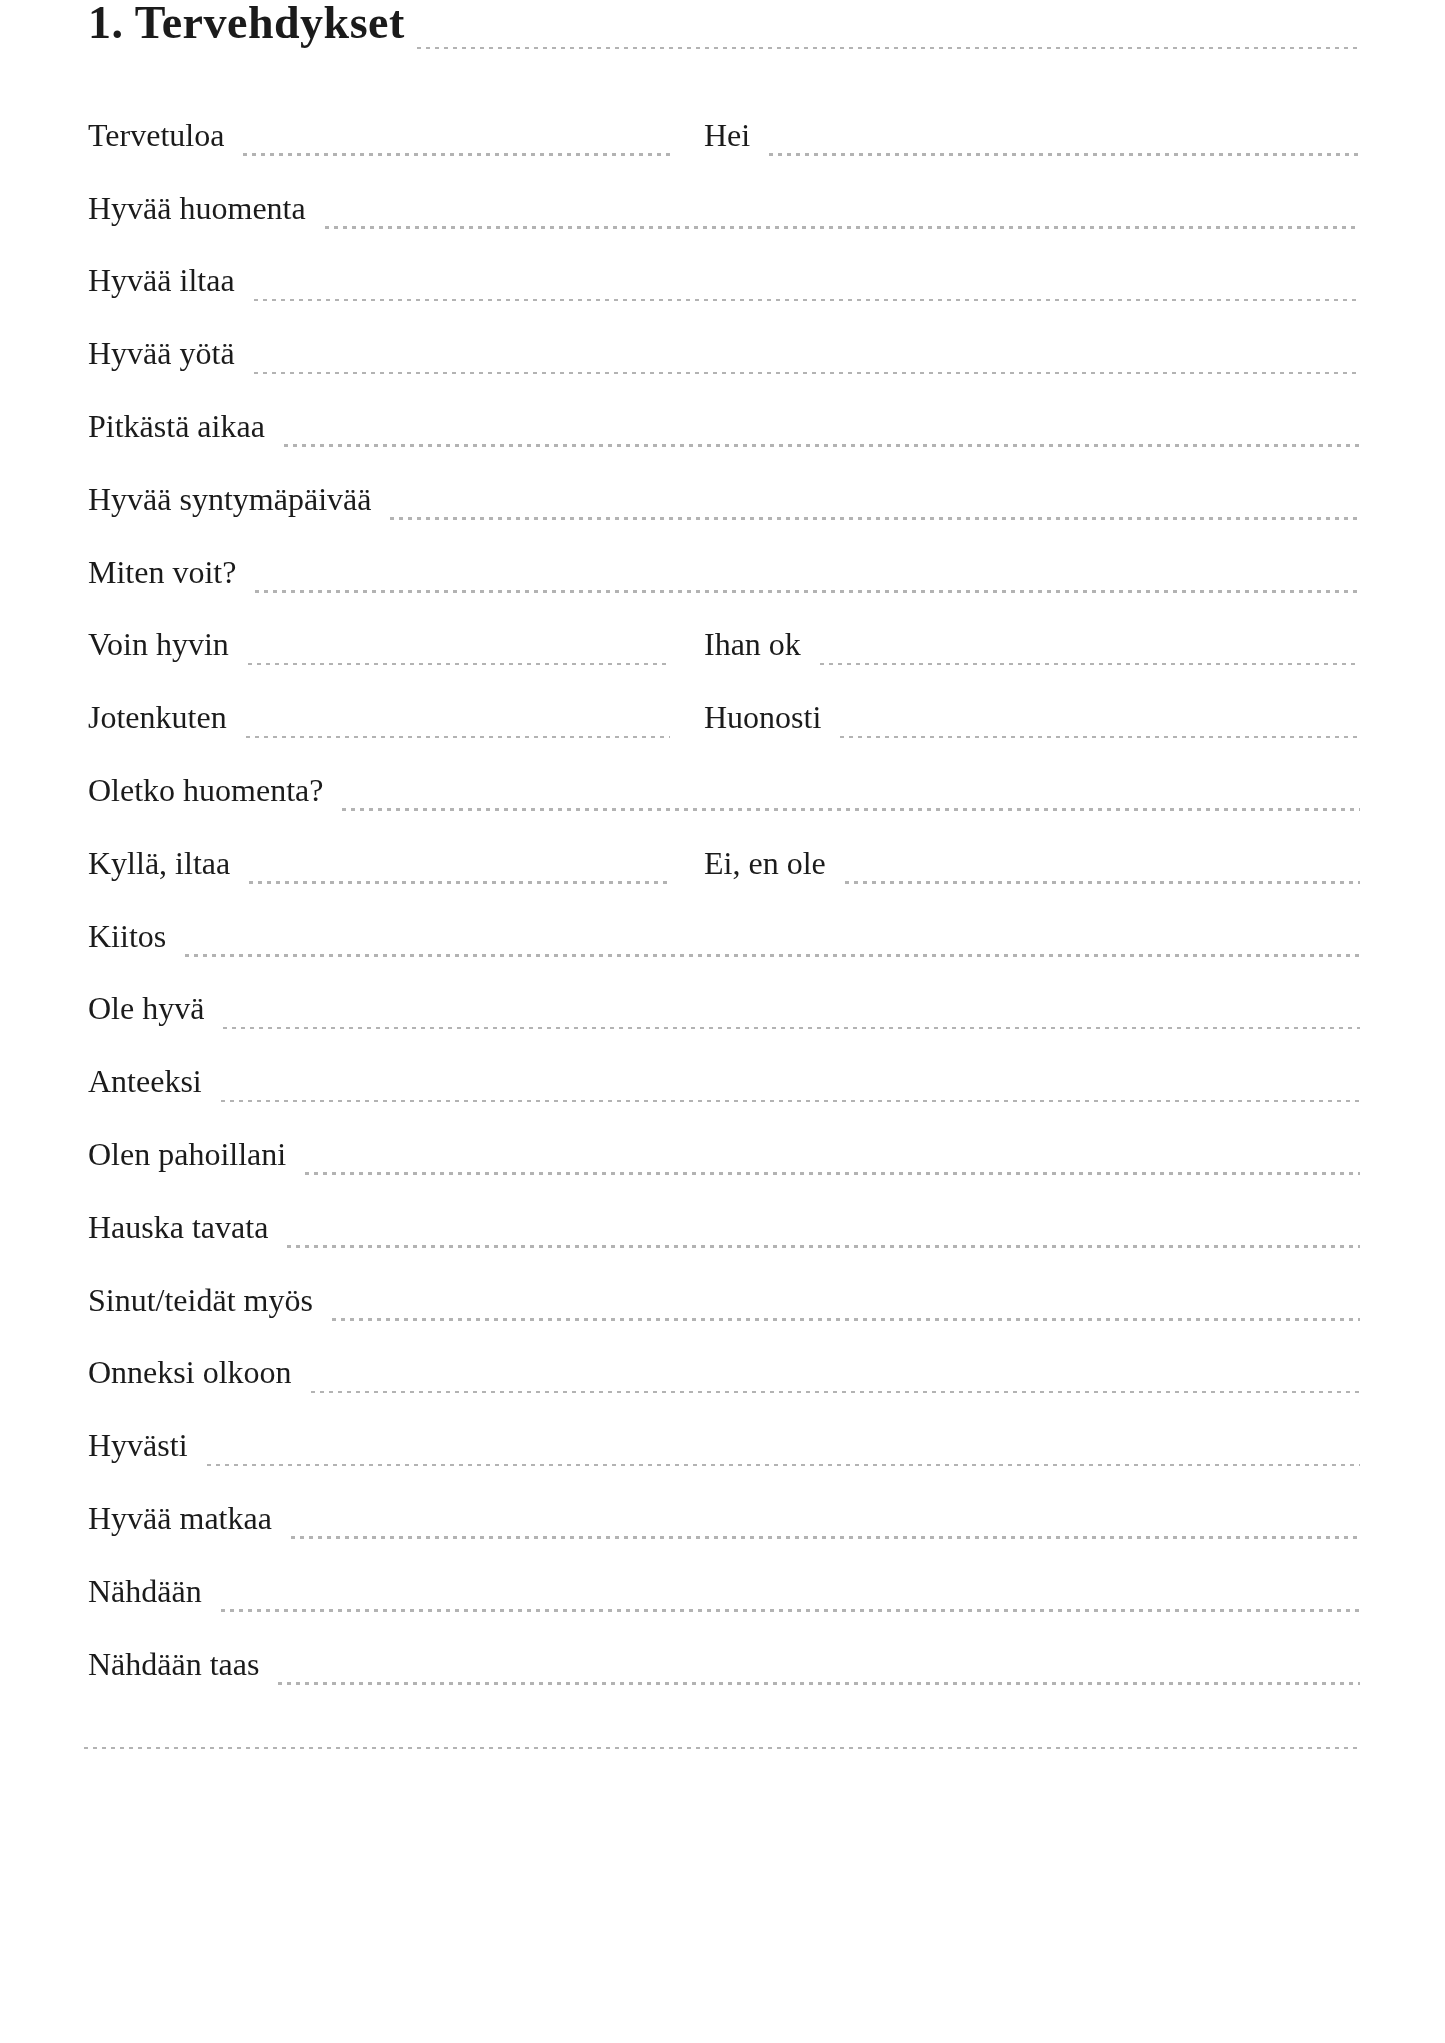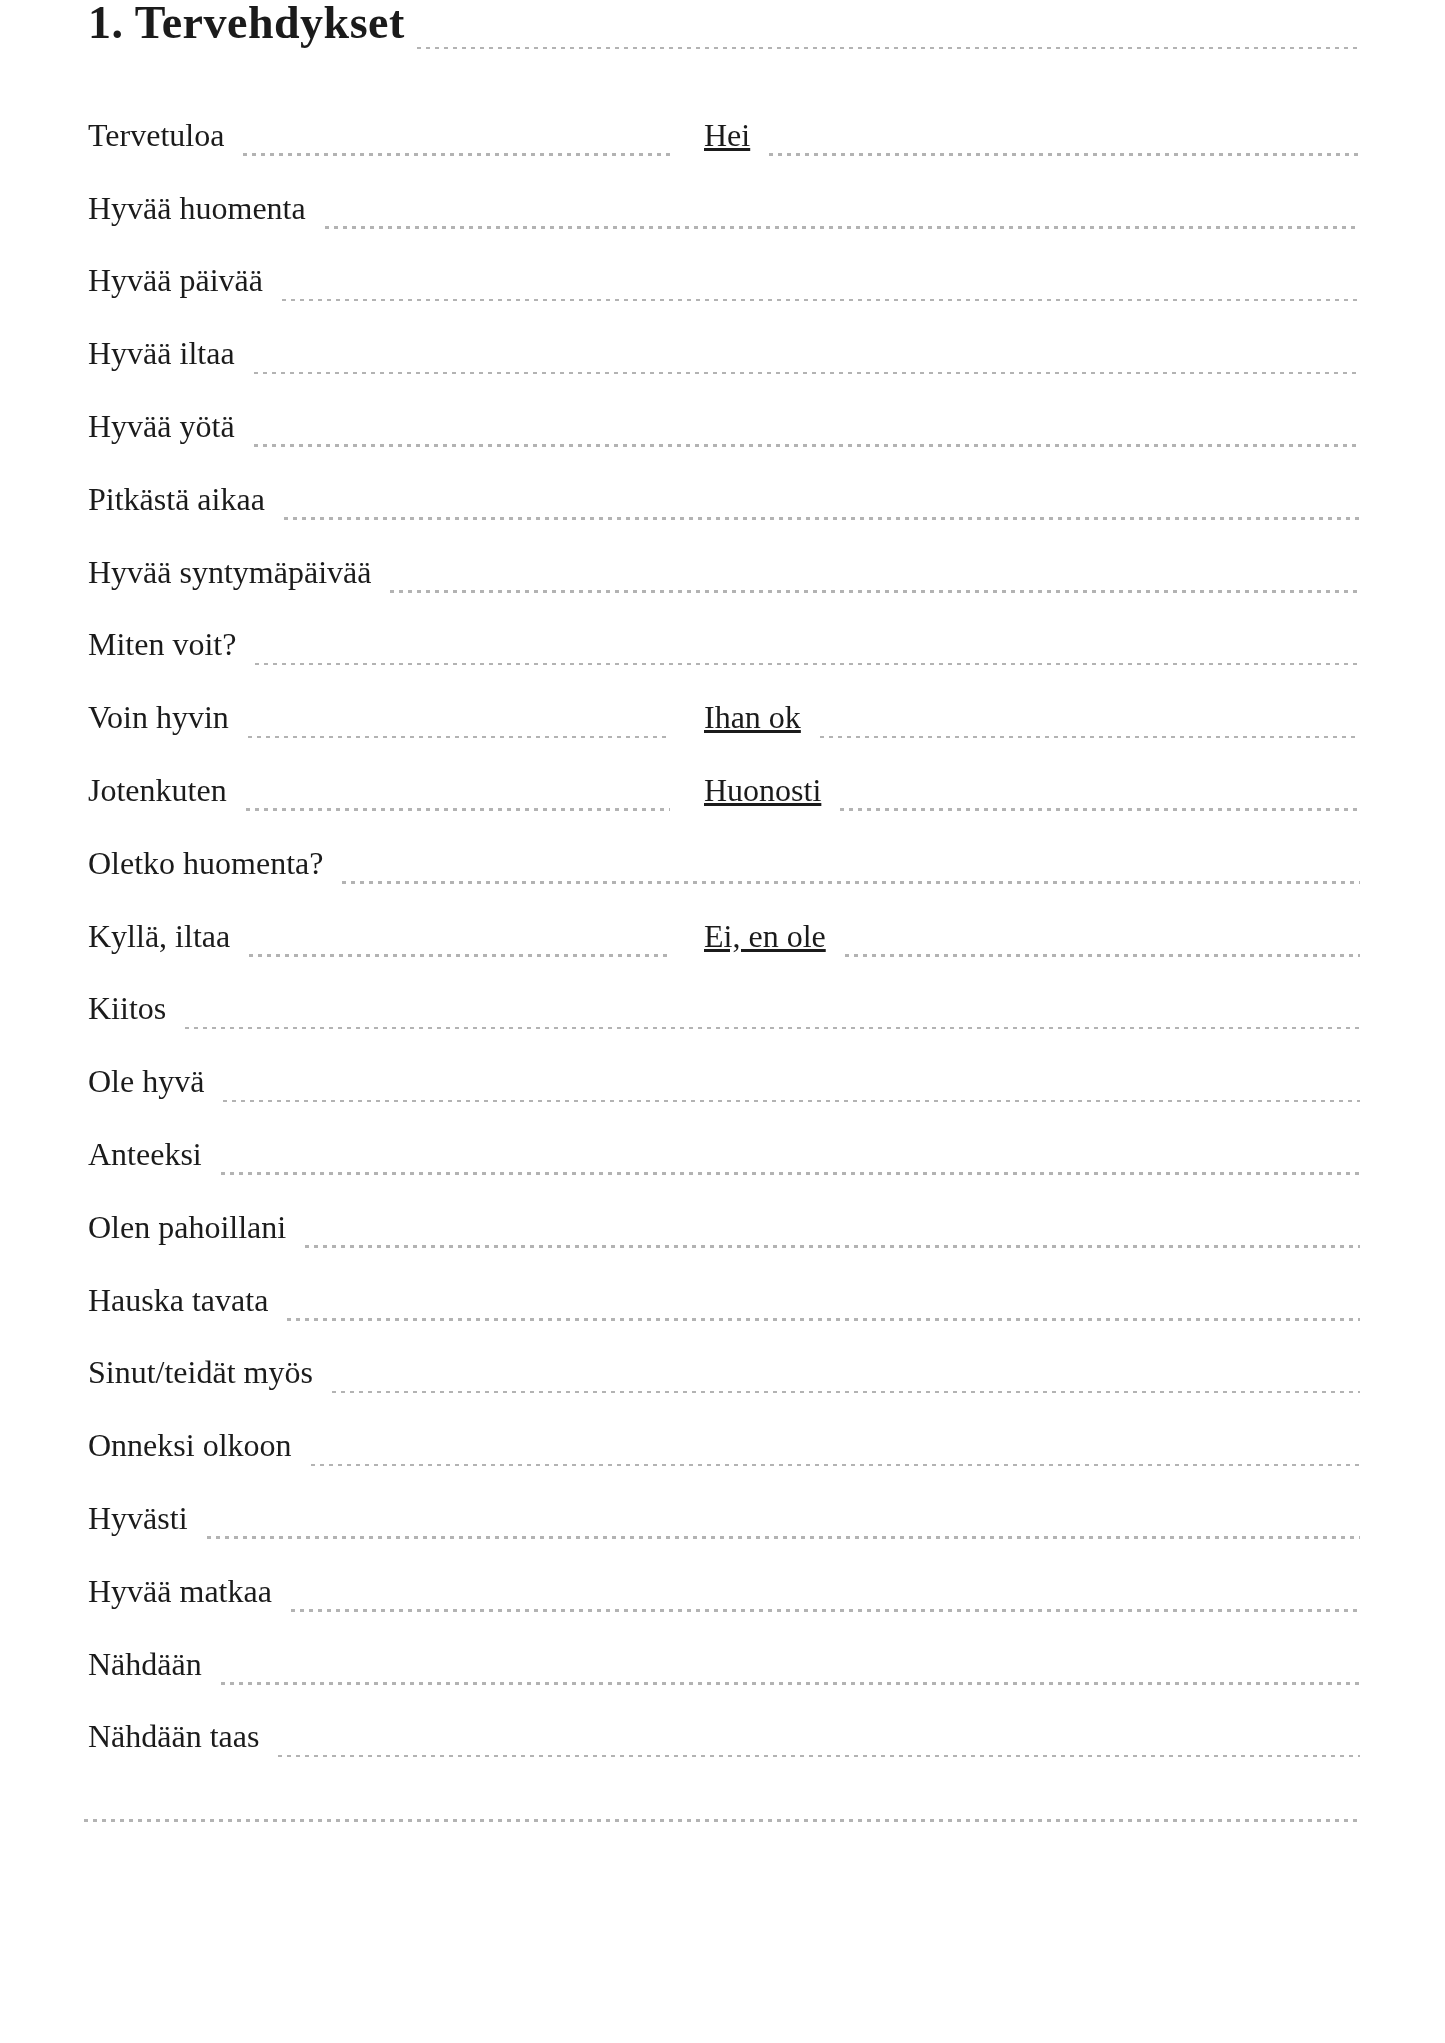--- a/index.html
+++ b/index.html
@@ -50,21 +50,20 @@
     display: flex;
     align-items: flex-end;
     flex: 1 1 auto;
     min-width: 0;
   }
   .cell.first-col {
     flex: 0 0 582px;
   }
   .cell + .cell {
     margin-left: 34px;
-    text-decoration: underline;
   }
   .phrase-label {
     font-size: 32px;
     line-height: 1;
     white-space: nowrap;
     text-align: center;
   }
   .cell .dots {
     margin-left: 19px;
     margin-bottom: -5px;
@@ -98,26 +97,20 @@
         </div>
       </div>
       <div class="row">
         <div class="cell">
           <span class="phrase-label">Hyvää huomenta</span>
           <div class="dots"></div>
         </div>
       </div>
       <div class="row">
         <div class="cell">
-          <span class="phrase-label">Hyvää päivää</span>
-          <div class="dots"></div>
-        </div>
-      </div>
-      <div class="row">
-        <div class="cell">
           <span class="phrase-label">Hyvää iltaa</span>
           <div class="dots"></div>
         </div>
       </div>
       <div class="row">
         <div class="cell">
           <span class="phrase-label">Hyvää yötä</span>
           <div class="dots"></div>
         </div>
       </div>

